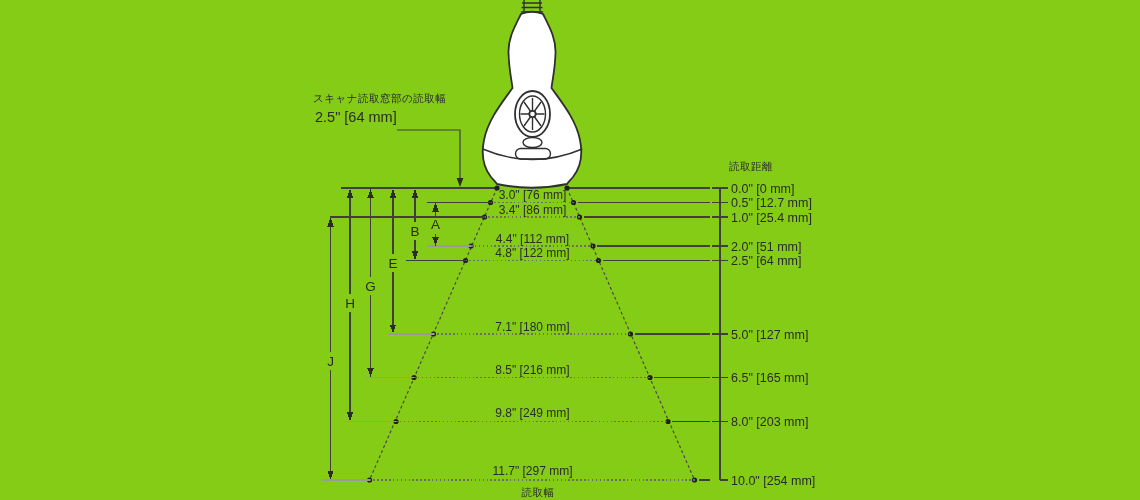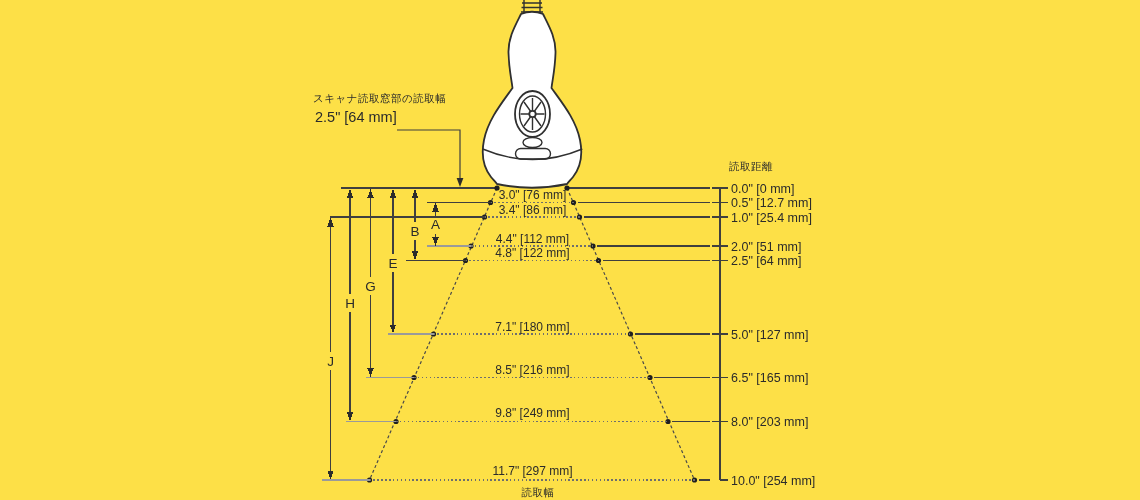--- a/index.html
+++ b/index.html
@@ -1,20 +1,20 @@
 <!DOCTYPE html>
 <html><head>
 <meta charset="utf-8">
 <style>
   html, body { margin: 0; padding: 0; background: #ffffff; }
   .stage {
     position: relative;
     width: 1140px;
     height: 500px;
-    background: #fde047;
+    background: #84cc16;
     overflow: hidden;
     font-family: "Liberation Sans", "DejaVu Sans", sans-serif;
   }
   svg text {
     fill: #2b2b2b;
     font-family: "Liberation Sans", "DejaVu Sans", sans-serif;
   }
   .jp   { font-size: 10.5px; letter-spacing: 0.5px; }
   .dim  { font-size: 12.5px; }
   .wlab { font-size: 12px; }

